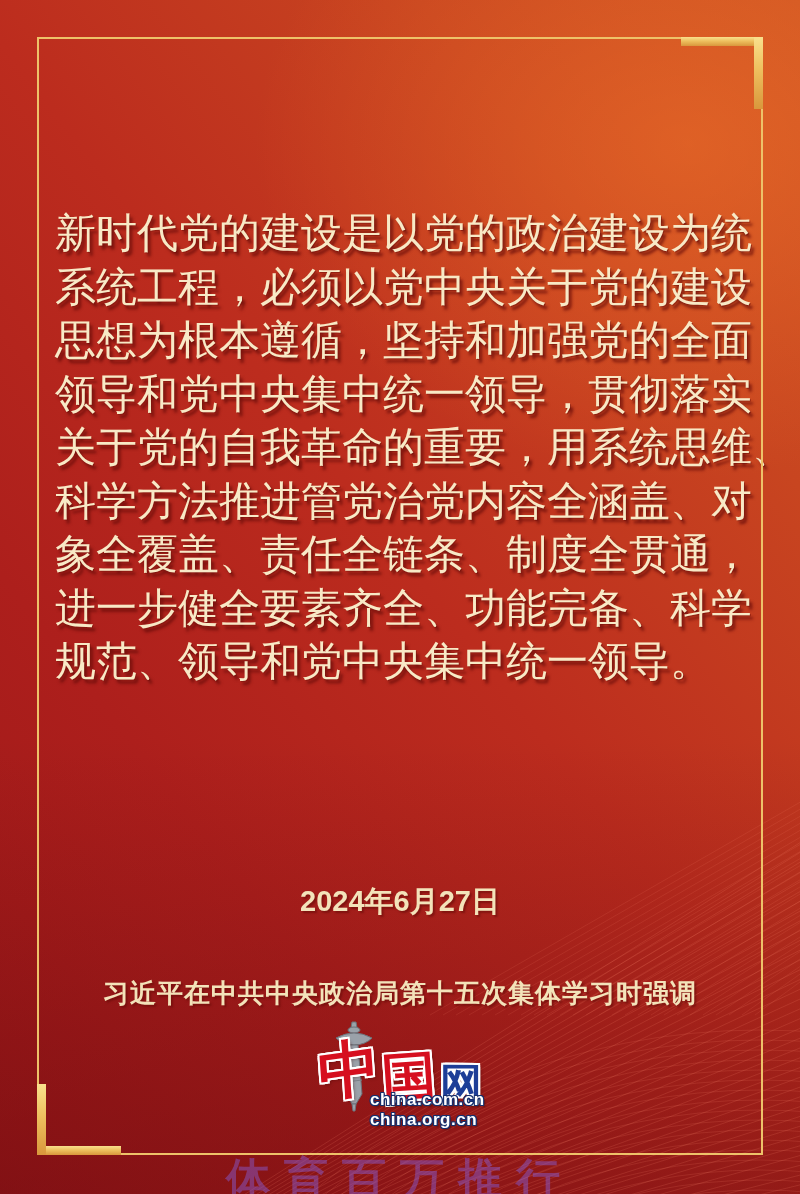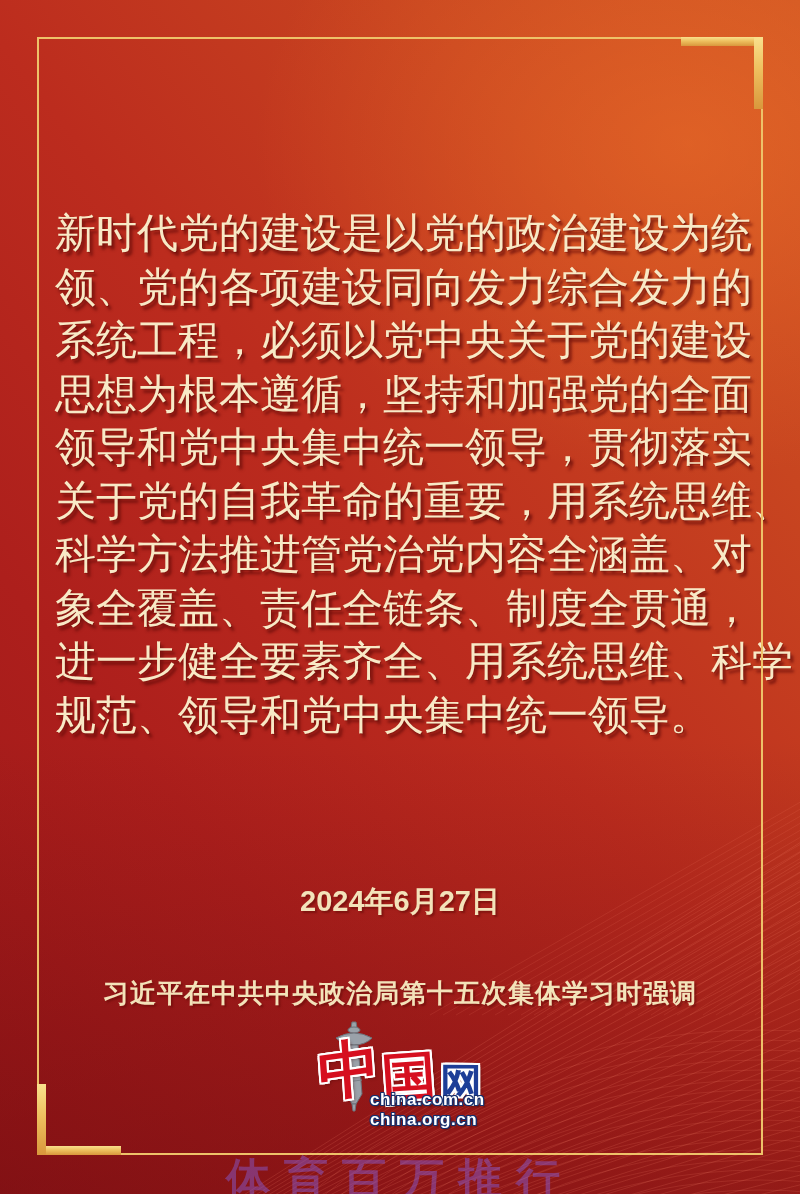--- a/index.html
+++ b/index.html
@@ -163,28 +163,27 @@
     <div class="h"></div>
     <div class="v"></div>
   </div>
   <div class="bracket bracket-bl">
     <div class="h"></div>
     <div class="v"></div>
   </div>
 
   <div class="quote">
     <div class="line">新时代党的建设是以党的政治建设为统</div>
-    <div class="line">领、党的各项建设同向发力综合发力的</div>
     <div class="line">系统工程，必须以党中央关于党的建设</div>
     <div class="line">思想为根本遵循，坚持和加强党的全面</div>
     <div class="line">领导和党中央集中统一领导，贯彻落实</div>
     <div class="line">关于党的自我革命的重要，用系统思维、</div>
     <div class="line">科学方法推进管党治党内容全涵盖、对</div>
     <div class="line">象全覆盖、责任全链条、制度全贯通，</div>
-    <div class="line">进一步健全要素齐全、用系统思维、科学</div>
+    <div class="line">进一步健全要素齐全、功能完备、科学</div>
     <div class="line">规范、领导和党中央集中统一领导。</div>
   </div>
 
   <div class="meta date">2024年6月27日</div>
   <div class="meta source">习近平在中共中央政治局第十五次集体学习时强调</div>
 
   <div class="logo">
     <svg class="pillar" width="44" height="92" viewBox="0 0 44 92">
       <g fill="#9aa1a9" stroke="#6d737b" stroke-width="1">
         <path d="M20 2 L24 2 L25 8 L19 8 Z"></path>

